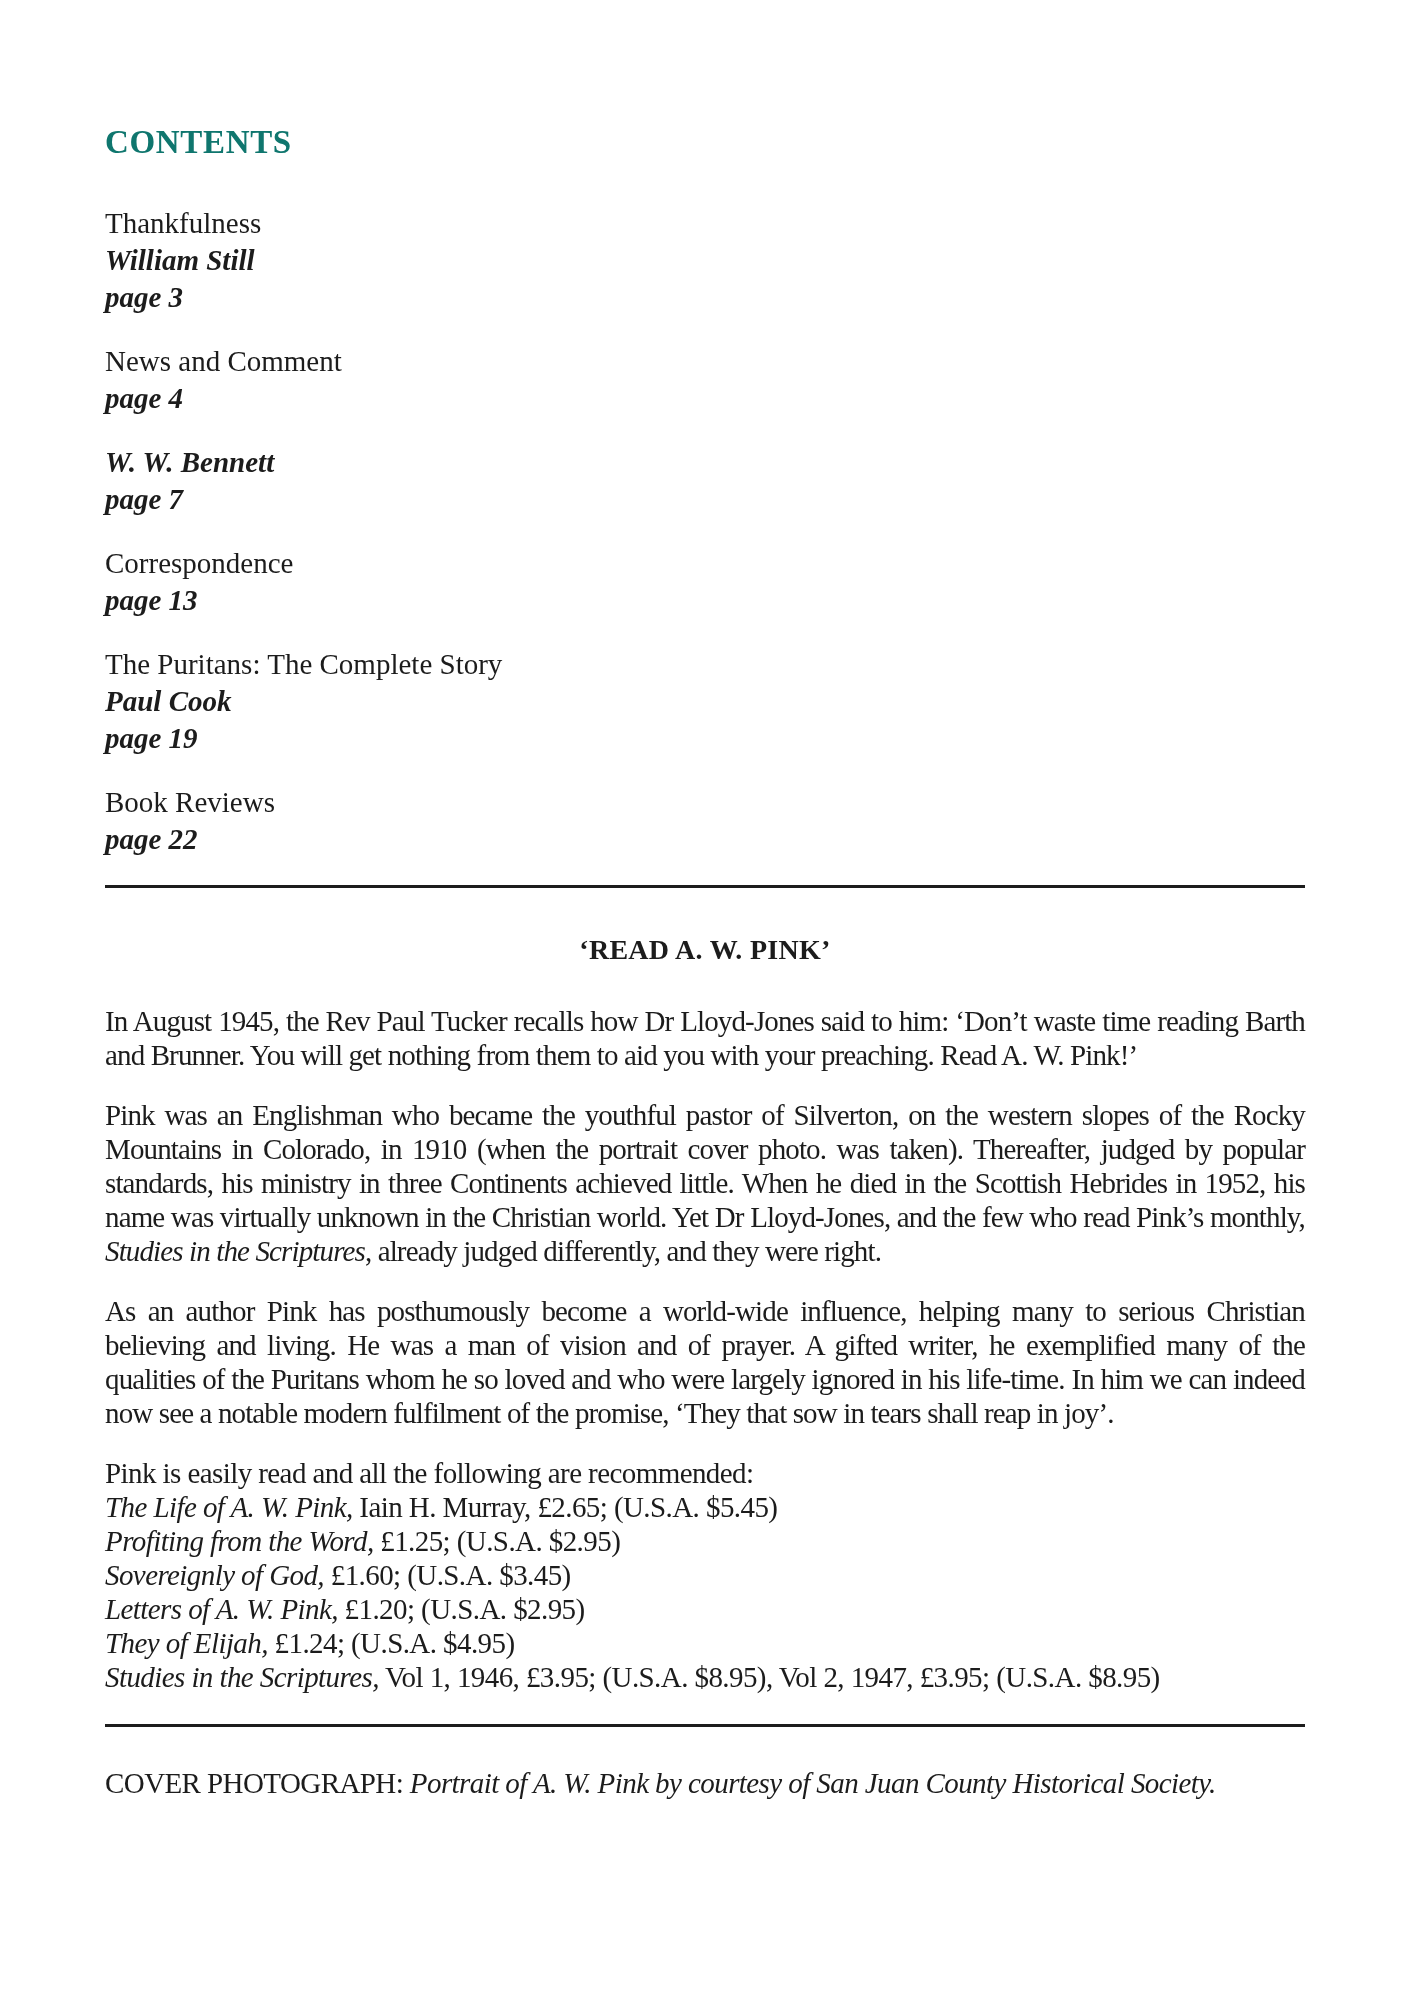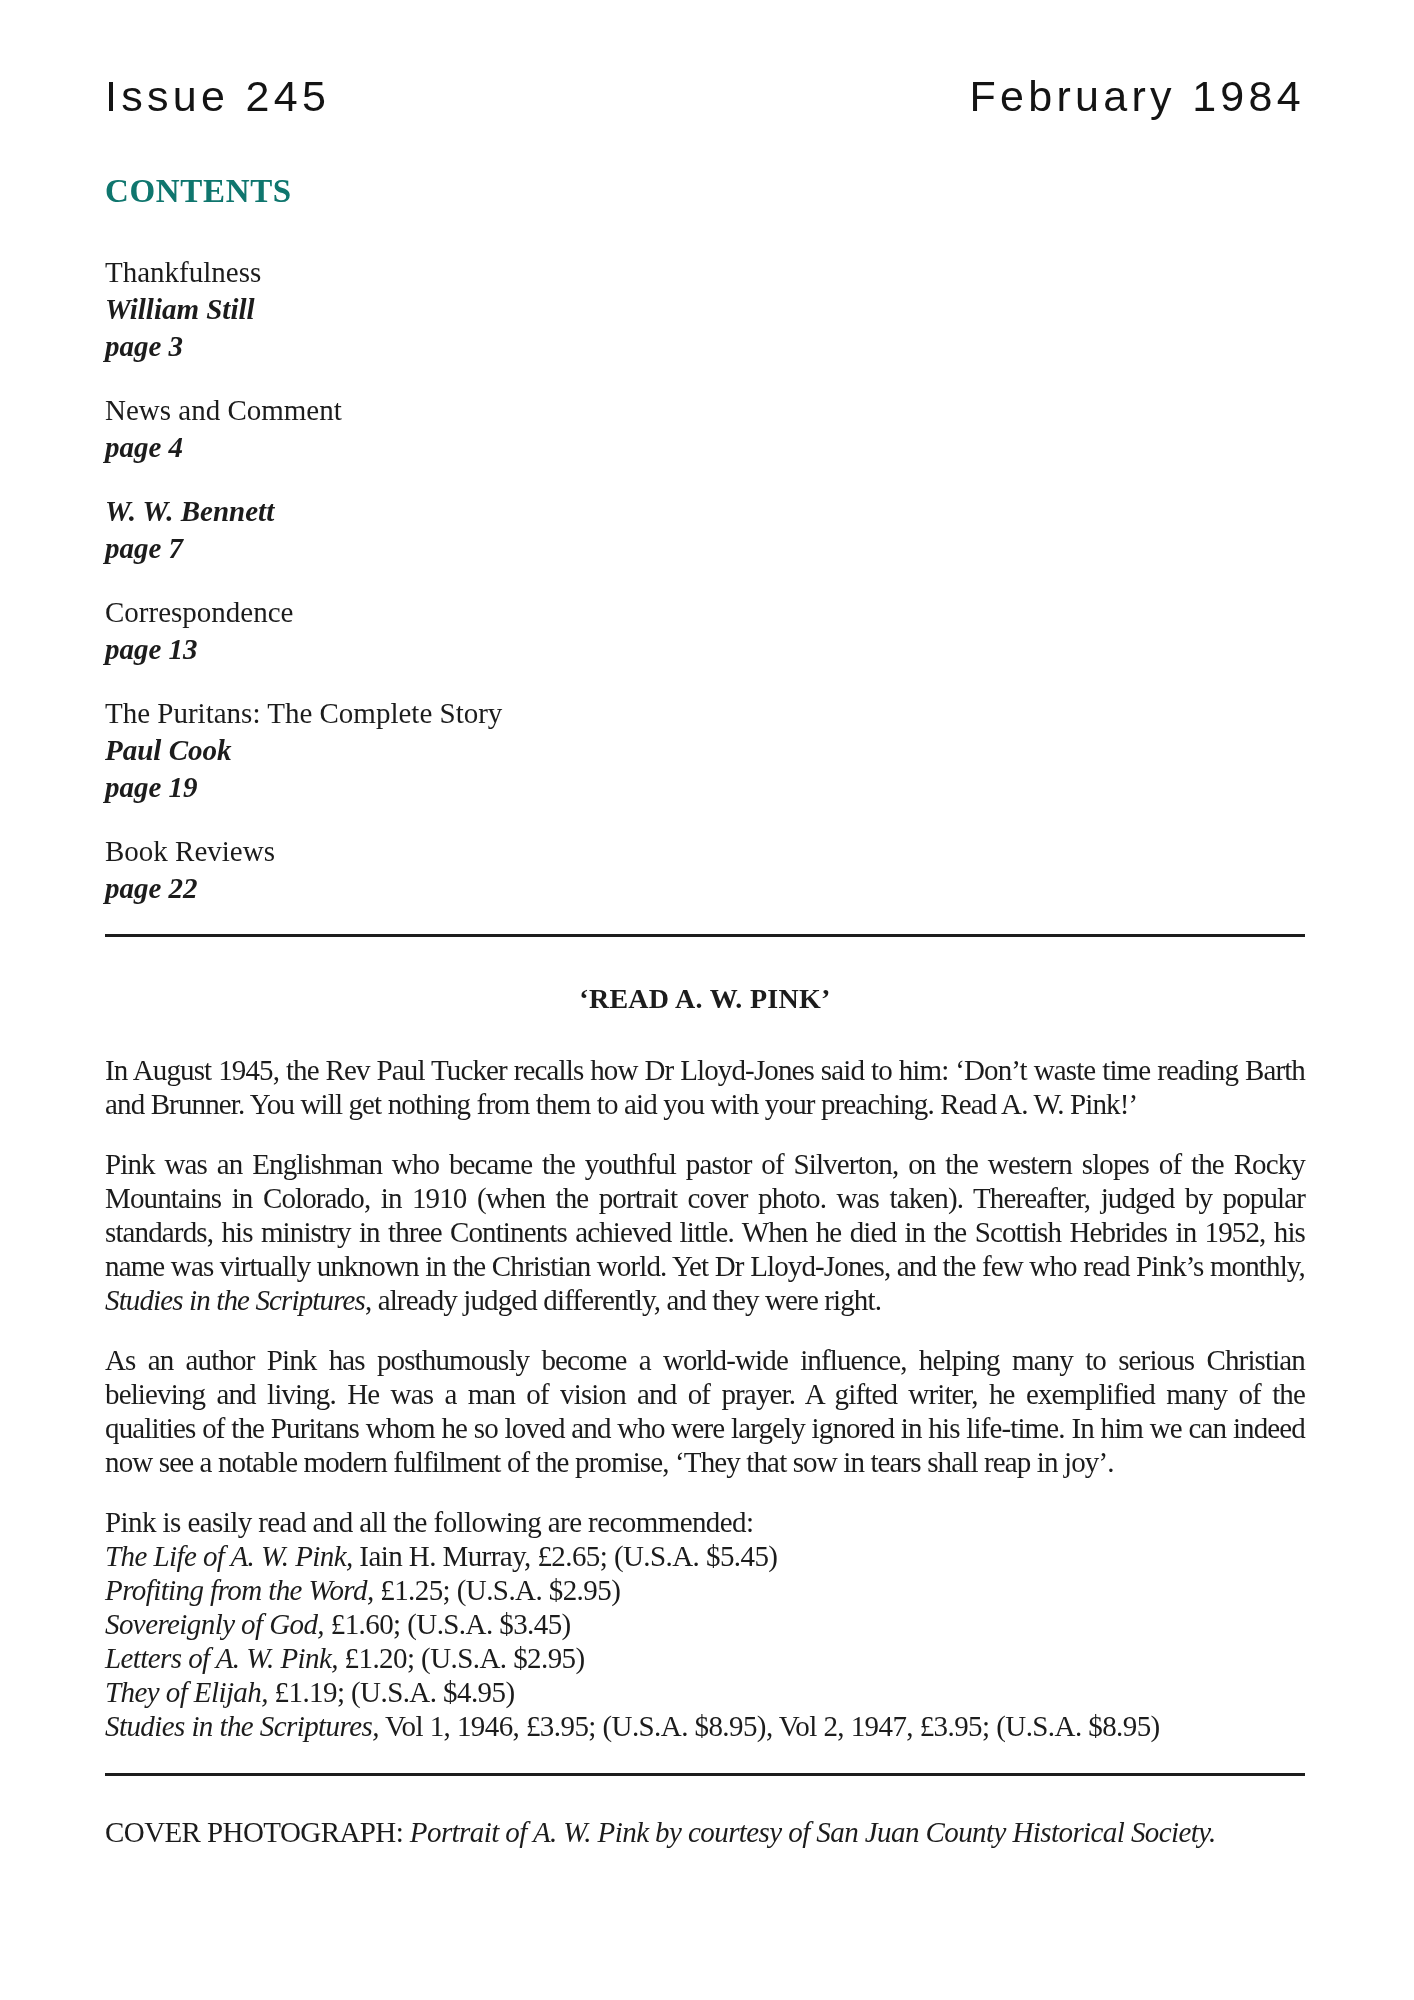--- a/index.html
+++ b/index.html
@@ -75,24 +75,20 @@
   .book-title { font-style: italic; }
   
   .cover-note { margin-top: 40px; font-size: 29px; letter-spacing: -0.02em; }
   .cover-credit { font-style: italic; margin-top: 8px; }
 </style>
 </head>
 <body>
 
 <div class="page">
 
-  <div class="masthead">
-    <span>Issue 245</span>
-    <span>February 1984</span>
-  </div>
 
   <h1 class="contents-heading">CONTENTS</h1>
 
   <div class="toc" id="toc">
   <div class="toc-entry">
     <div class="toc-title">Thankfulness</div>
     <div class="toc-author">William Still</div>
     <div class="toc-page">page 3</div>
   </div>
 
@@ -149,21 +145,21 @@
 
   <div class="book-line">
     <span class="book-title">Sovereignly of God,</span><span class="book-info"> £1.60; (U.S.A. $3.45)</span>
   </div>
 
   <div class="book-line">
     <span class="book-title">Letters of A. W. Pink,</span><span class="book-info"> £1.20; (U.S.A. $2.95)</span>
   </div>
 
   <div class="book-line">
-    <span class="book-title">They of Elijah,</span><span class="book-info"> £1.19; (U.S.A. $4.95)</span>
+    <span class="book-title">They of Elijah,</span><span class="book-info"> £1.24; (U.S.A. $4.95)</span>
   </div>
 
   <div class="book-line">
     <span class="book-title">Studies in the Scriptures,</span><span class="book-info"> Vol 1, 1946, £3.95; (U.S.A. $8.95), Vol 2, 1947, £3.95; (U.S.A. $8.95)</span>
   </div>
 </div>
   </div>
 
   <hr class="rule bottom">
 

